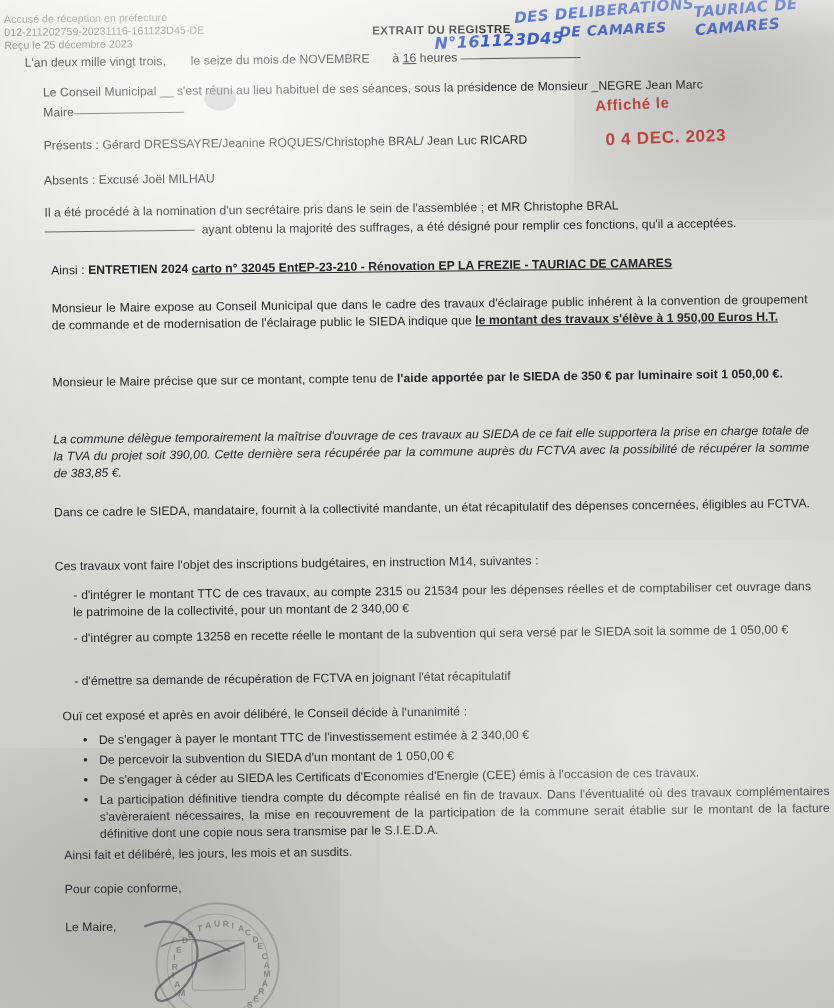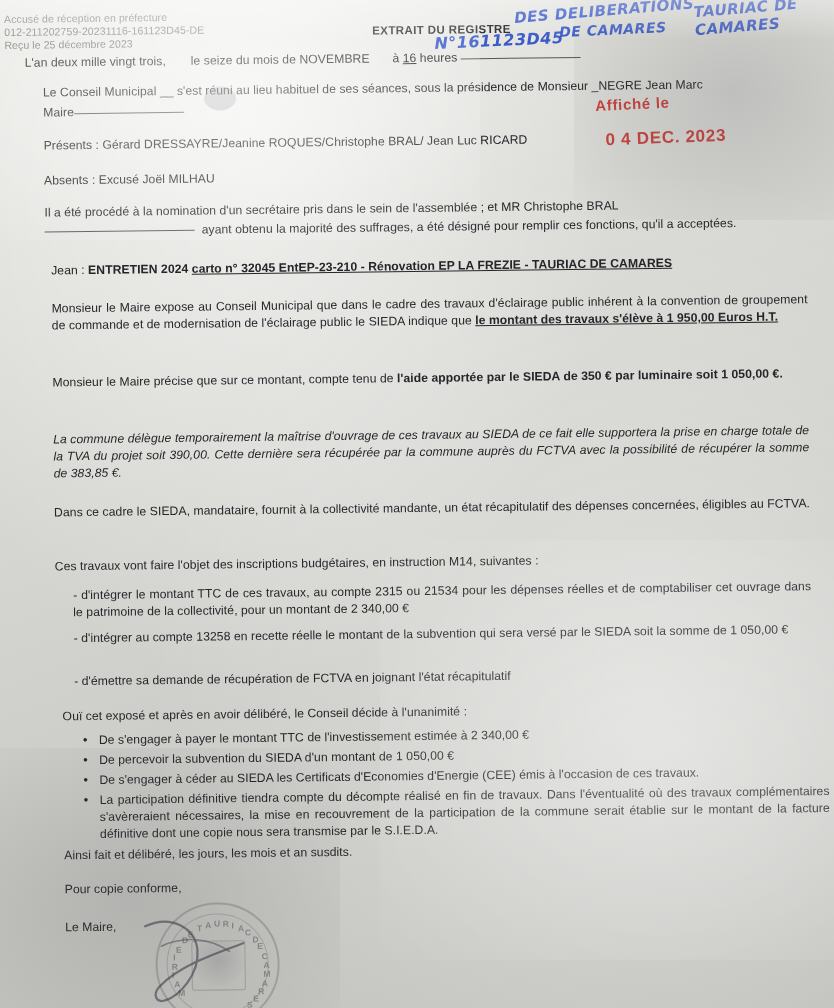--- a/index.html
+++ b/index.html
@@ -216,21 +216,21 @@
       <span>Excusé Joël MILHAU</span>
     </div>
 
     <div class="txt just" style="left:48px; top:200px; width:762px;">Il a été procédé à la nomination d'un secrétaire pris dans le sein de l'assemblée ; et MR   Christophe BRAL</div>
     <div class="txt" style="left:48px; top:218px;">
       <span class="line" style="width:150px; vertical-align:2px;"></span>
     </div>
     <div class="txt just" style="left:205px; top:219px; width:605px;">ayant obtenu la majorité des suffrages, a été désigné pour remplir ces fonctions, qu'il a acceptées.</div>
 
     <div class="txt" style="left:54px; top:258px; width:760px;">
-      <span>Jean :</span>
+      <span>Ainsi :</span>
       <span class="b">ENTRETIEN 2024</span>
       <span class="b u">carto n° 32045 EntEP-23-210 - Rénovation EP LA FREZIE - TAURIAC DE CAMARES</span>
     </div>
 
     <div class="txt just" style="left:54px; top:296px; width:756px;">
       <span>Monsieur le Maire expose au Conseil Municipal que dans le cadre des travaux d'éclairage public inhérent à la convention de groupement de commande et de modernisation de l'éclairage public le SIEDA indique que </span><span class="b u">le montant des travaux s'élève à 1 950,00 Euros H.T.</span>
     </div>
 
     <div class="txt just" style="left:54px; top:370px; width:756px;">
       <span>Monsieur le Maire précise que sur ce montant, compte tenu de </span><span class="b">l'aide apportée par le SIEDA de 350 € par luminaire soit 1 050,00 €.</span>

